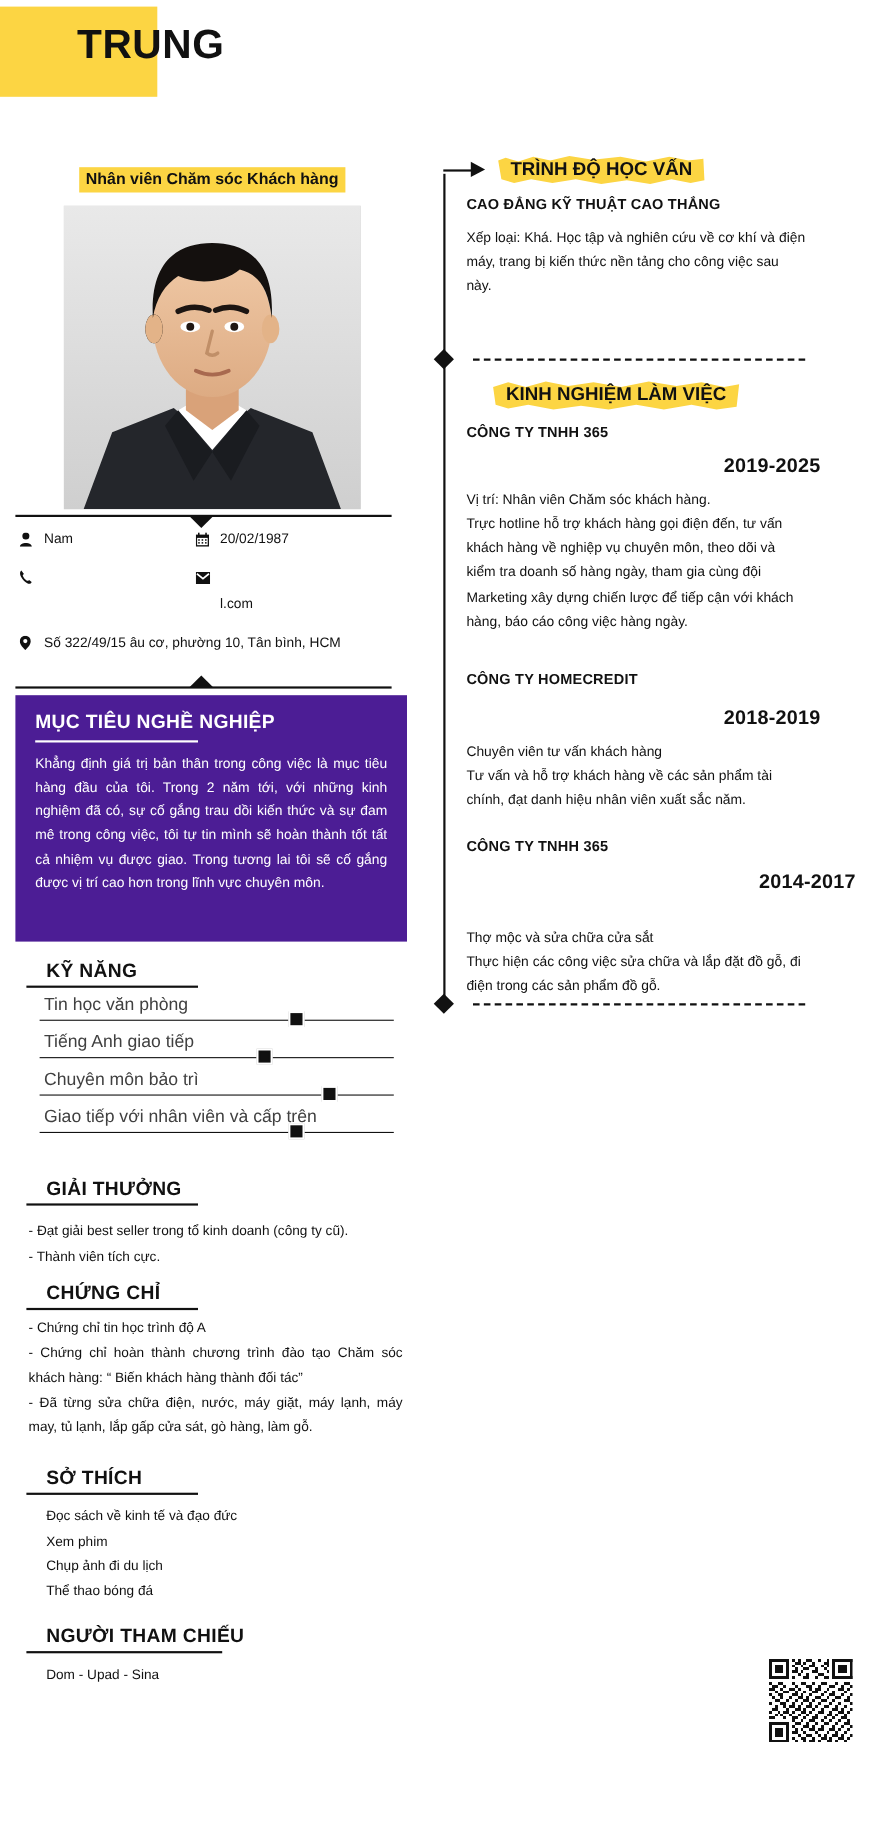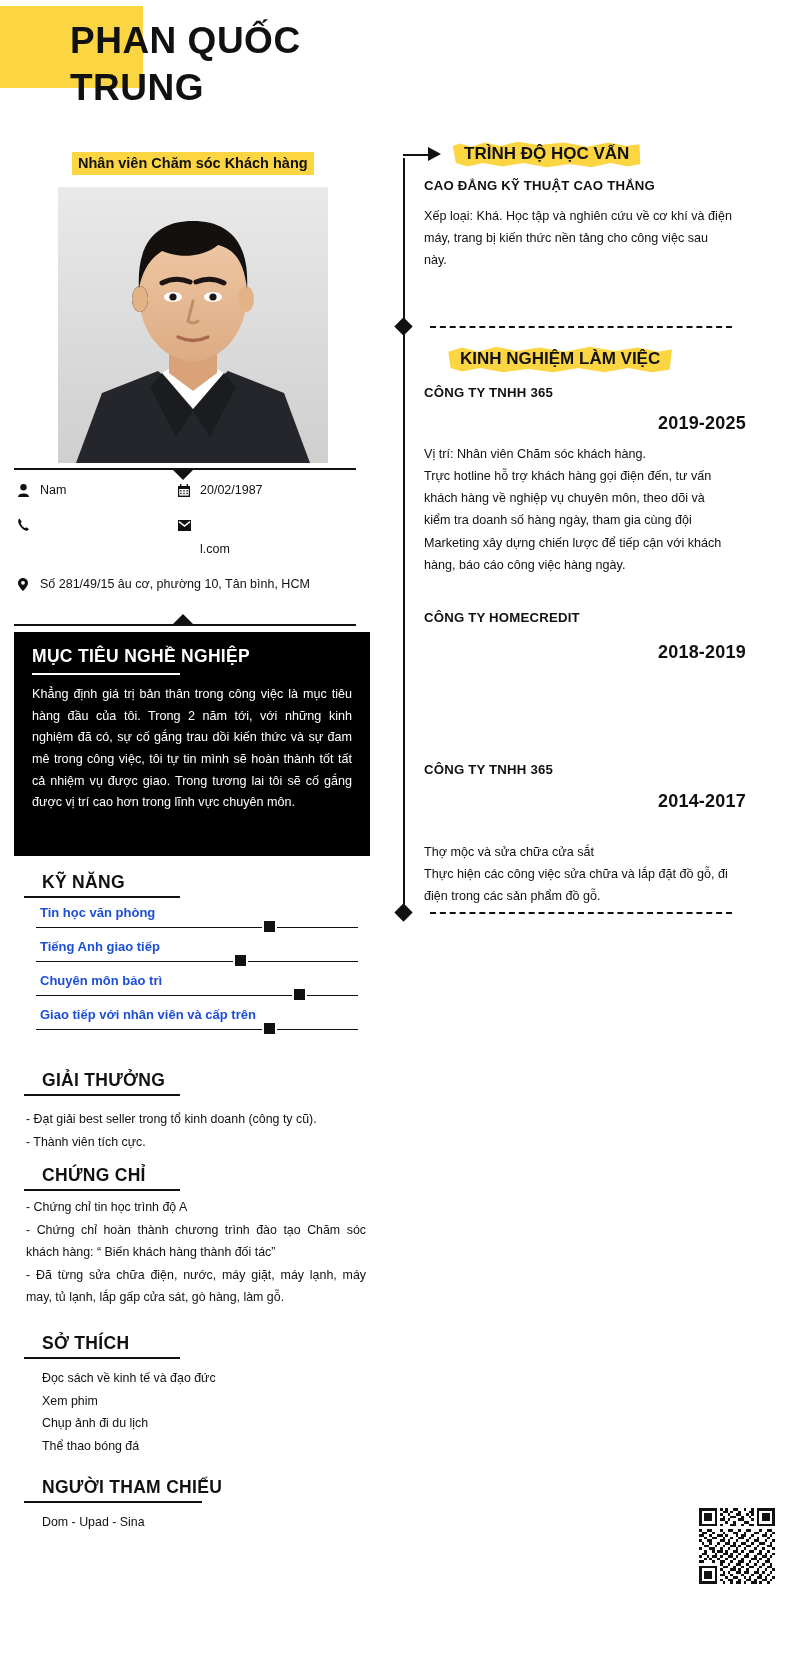--- a/index.html
+++ b/index.html
@@ -58,36 +58,36 @@
   .cicon { width:26px; flex:0 0 26px; text-align:left; padding-left:4px; color:#111;
            font-size:13px; line-height:1.5; }
   .cicon svg { vertical-align:-2px; }
   .ctext { line-height:1.55; color:#111; }
   .crow-wide { display:flex; }
   .crow-wide .ctext { width:300px; }
 
   
   .obj {
     position:absolute; left:14px; top:632px; width:356px; height:224px;
-    background:#000000; color:#fff; padding:14px 18px 0 18px;
+    background:#4c1d95; color:#fff; padding:14px 18px 0 18px;
   }
   .obj-title { font-size:17.5px; font-weight:bold; letter-spacing:0.3px; }
   .obj-underline { width:148px; height:0; border-top:2px solid #fff; margin:6px 0 9px 0; }
   .obj-body { font-size:12.6px; line-height:1.72; text-align:justify; }
 
   
   .sec-title {
     position:absolute; font-size:17.5px; font-weight:bold; color:#111; letter-spacing:0.3px;
   }
   .sec-underline { position:absolute; height:0; border-top:2.5px solid #111; }
 
   
   .skills { position:absolute; left:14px; top:905px; width:344px; }
   .skill { position:relative; height:34px; }
-  .skill-label { font-size:13px; color:#1d4ed8; padding-left:26px;font-weight:bold; }
+  .skill-label { font-size:16px; color:#404040; padding-left:26px; }
   .skill-track {
     position:absolute; left:22px; top:22px; width:322px; height:0;
     border-top:1.6px solid #111;
   }
   .skill-knob {
     position:absolute; top:16px; width:11px; height:11px;
     background:#111; border:2.4px solid #111; outline:2px solid #fff;
     box-shadow:0 0 0 1.6px #111;
   }
 
@@ -139,21 +139,20 @@
   .qr { position:absolute; right:36px; bottom:90px; width:76px; height:76px; }
   .qr svg { display:block; }
 </style>
 </head>
 <body>
 
 <div class="page">
 
   <div class="hdr-yellow-block"></div>
   <div class="hdr-name">
-    <div>PHAN QUỐC</div>
     <div>TRUNG</div>
   </div>
   <div class="hdr-role">Nhân viên Chăm sóc Khách hàng</div>
 
   <div class="photo">
     <svg viewBox="0 0 270 276" xmlns="http://www.w3.org/2000/svg">
       <defs>
         <linearGradient id="bg" x1="0" y1="0" x2="0" y2="1">
           <stop offset="0%" stop-color="#e9e9e9"></stop>
             <stop offset="100%" stop-color="#cfcfcf"></stop>
@@ -258,21 +257,21 @@
       </div>
     </div>
 
     <div class="crow crow-wide" style="margin-top:16px;">
       <span class="cicon">
         <svg width="10" height="13" viewBox="0 0 10 13">
             <path d="M5 0 C2.2 0 0 2.2 0 5 C0 8.6 5 13 5 13 C5 13 10 8.6 10 5 C10 2.2 7.8 0 5 0 Z" fill="#111"></path>
             <circle cx="5" cy="4.8" r="1.9" fill="#fff"></circle>
           </svg>
       </span>
-      <span class="ctext">Số 281/49/15 âu cơ, phường 10, Tân bình, HCM</span>
+      <span class="ctext">Số 322/49/15 âu cơ, phường 10, Tân bình, HCM</span>
     </div>
   </div>
 
   <div class="rule rule-bot"></div>
   <div class="tri-up"></div>
 
   <div class="obj">
     <div class="obj-title">MỤC TIÊU NGHỀ NGHIỆP</div>
     <div class="obj-underline"></div>
     <div class="obj-body">Khẳng định giá trị bản thân trong công việc là mục tiêu hàng đầu của tôi. Trong 2 năm tới, với những kinh nghiệm đã có, sự cố gắng trau dồi kiến thức và sự đam mê trong công việc, tôi tự tin mình sẽ hoàn thành tốt tất cả nhiệm vụ được giao. Trong tương lai tôi sẽ cố gắng được vị trí cao hơn trong lĩnh vực chuyên môn.</div>
@@ -365,23 +364,27 @@
 
   <div class="r-company" style="left:424px; top:385px;">CÔNG TY TNHH 365</div>
   <div class="r-years" style="left:658px; top:413px;">2019-2025</div>
   <div class="r-body" style="left:424px; top:443px; width:308px;">
     <div style="text-align:left;">Vị trí: Nhân viên Chăm sóc khách hàng.</div>
     <div>Trực hotline hỗ trợ khách hàng gọi điện đến, tư vấn khách hàng về nghiệp vụ chuyên môn, theo dõi và kiểm tra doanh số hàng ngày, tham gia cùng đội Marketing xây dựng chiến lược để tiếp cận với khách hàng, báo cáo công việc hàng ngày.</div>
   </div>
 
   <div class="r-company" style="left:424px; top:610px;">CÔNG TY HOMECREDIT</div>
   <div class="r-years" style="left:658px; top:642px;">2018-2019</div>
+  <div class="r-body" style="left:424px; top:672px; width:308px;">
+    <div style="text-align:left;">Chuyên viên tư vấn khách hàng</div>
+    <div>Tư vấn và hỗ trợ khách hàng về các sản phẩm tài chính, đạt danh hiệu nhân viên xuất sắc năm.</div>
+  </div>
 
   <div class="r-company" style="left:424px; top:762px;">CÔNG TY TNHH 365</div>
-  <div class="r-years" style="left:658px; top:791px;">2014-2017</div>
+  <div class="r-years" style="left:690px; top:791px;">2014-2017</div>
   <div class="r-body" style="left:424px; top:821px; width:308px;margin-top:20px;">
     <div style="text-align:left;">Thợ mộc và sửa chữa cửa sắt</div>
     <div>Thực hiện các công việc sửa chữa và lắp đặt đồ gỗ, đi điện trong các sản phẩm đồ gỗ.</div>
   </div>
 
   <div class="qr">
     <svg width="76" height="76" viewBox="0 0 29 29" shape-rendering="crispEdges">
       <rect width="29" height="29" fill="#fff"></rect>
       <g fill="#111">
         <rect x="0" y="0" width="7" height="1"></rect>

